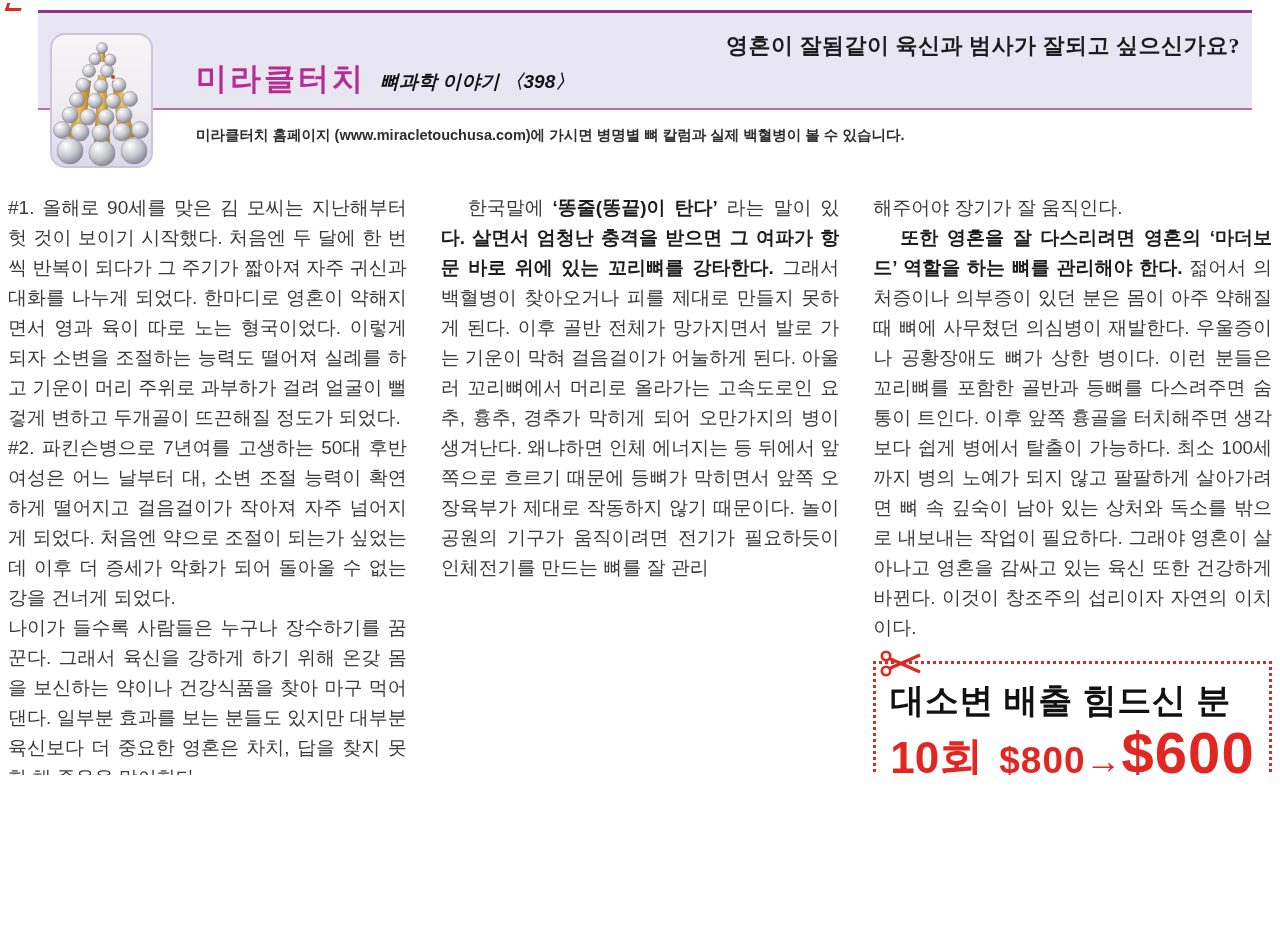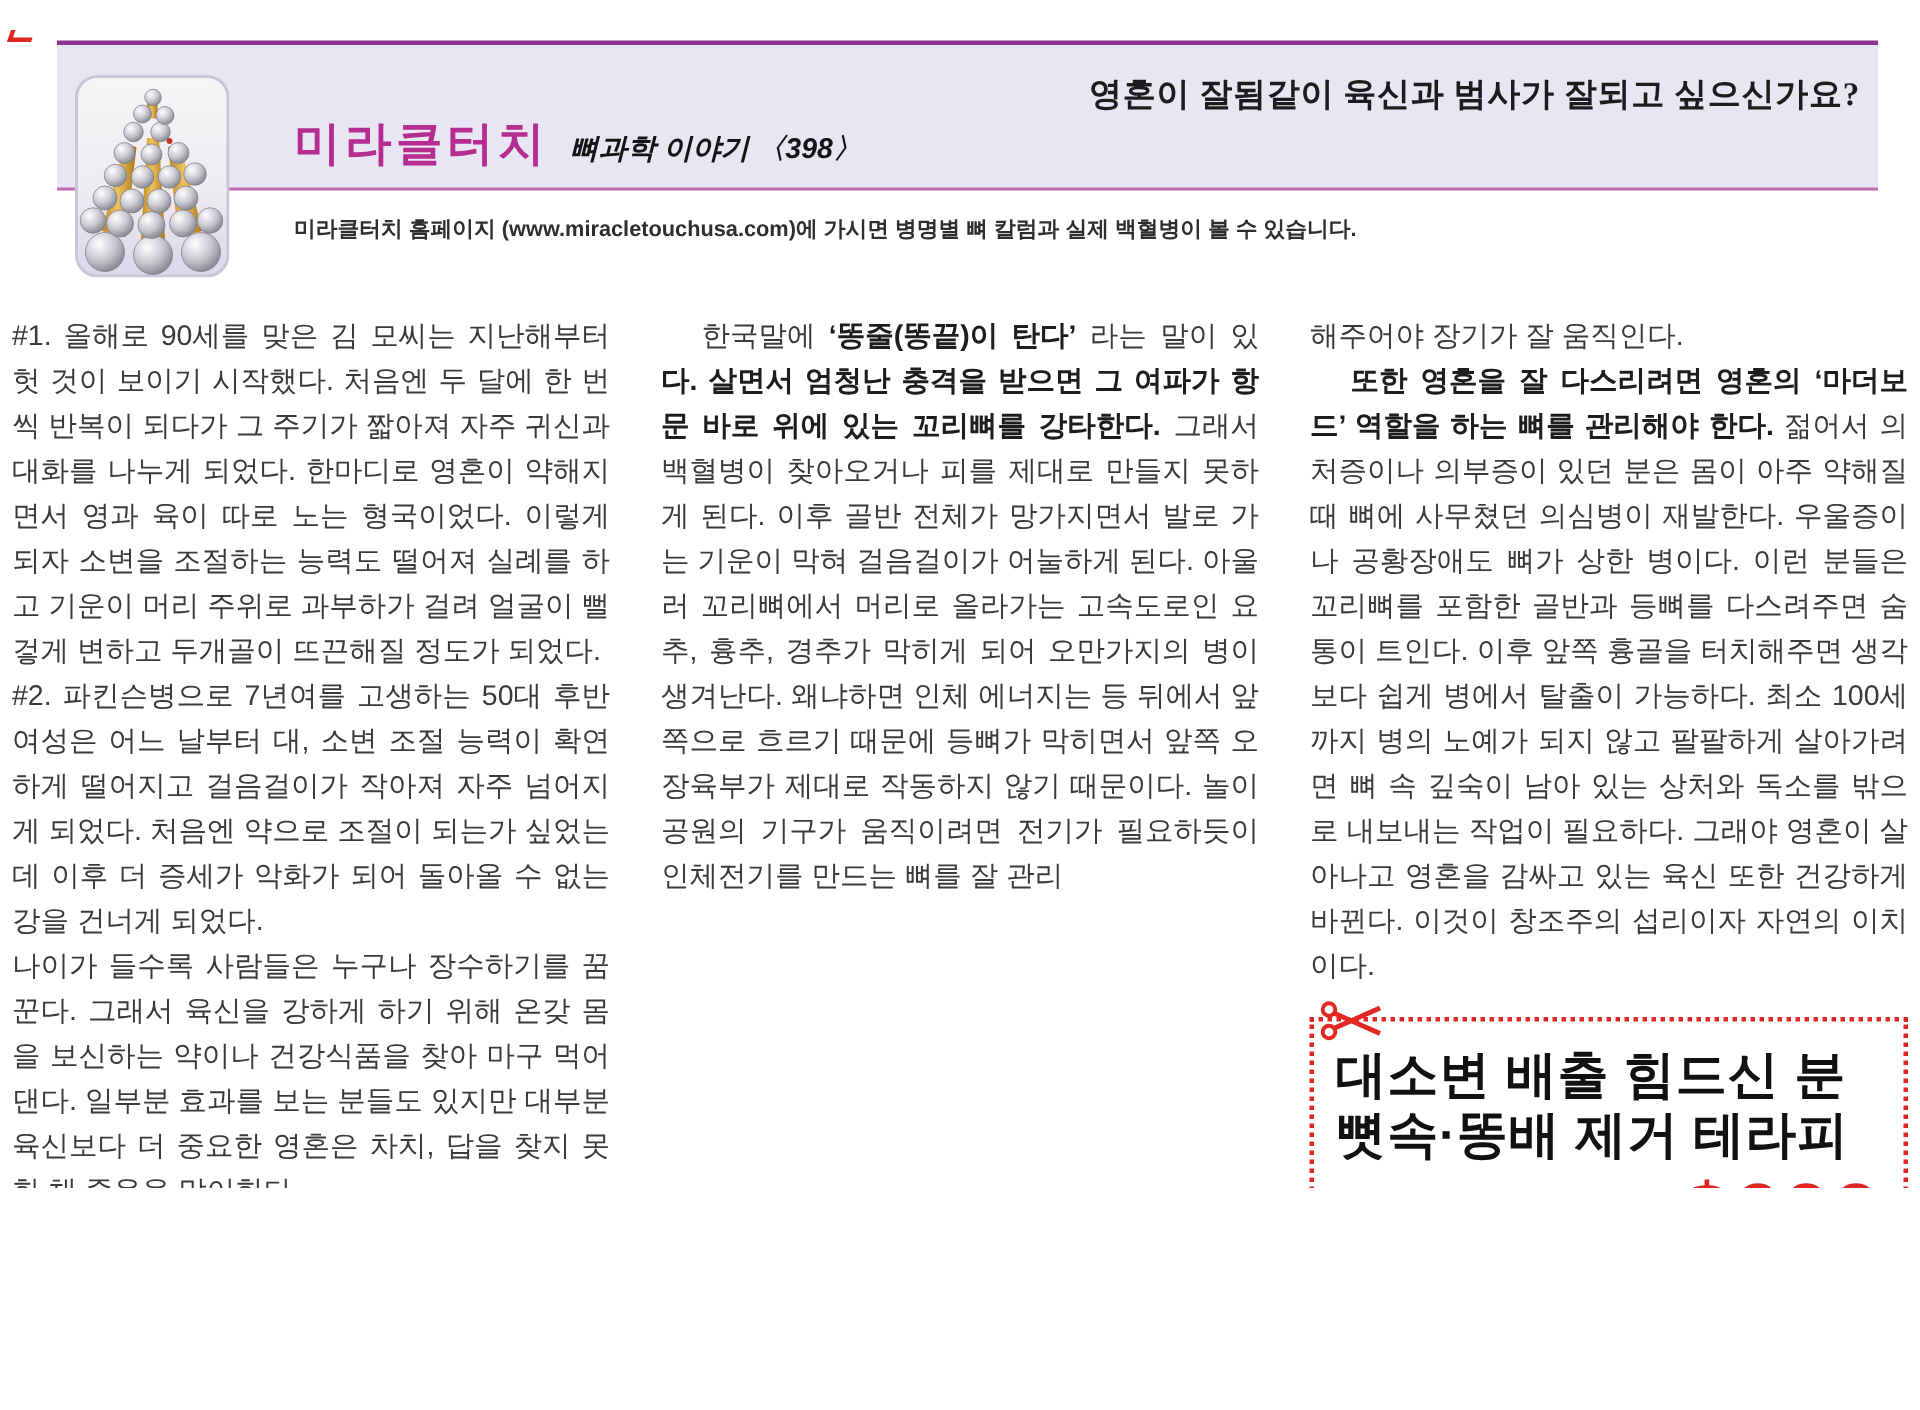--- a/index.html
+++ b/index.html
@@ -12,21 +12,20 @@
   }
   *{margin:0;padding:0;box-sizing:border-box;}
   html,body{background:#ffffff;}
   .page{
     position:relative;
     width:1280px;height:775px;
     background:#fff;
     overflow:hidden;
     font-family:"Liberation Sans","DejaVu Sans",sans-serif;
     color:var(--ink);
-    margin-top:17px;
   }
   .crop-mark{
     position:absolute;left:6px;top:3px;width:16px;height:8px;
     border-left:3px solid var(--red);border-bottom:3px solid var(--red);
     transform:skewX(-18deg);
   }
   .top-rule{
     position:absolute;left:38px;right:28px;top:10px;height:3px;
     background:var(--rule);
   }
@@ -181,21 +180,20 @@
           <svg viewBox="0 0 46 31" width="46" height="31" aria-hidden="true">
             <g stroke="#e02722" fill="none">
               <circle cx="6" cy="8" r="4.2" stroke-width="2.6"></circle>
               <circle cx="6" cy="23" r="4.2" stroke-width="2.6"></circle>
               <line x1="9.5" y1="10.5" x2="40" y2="24" stroke-width="3.2"></line>
               <line x1="9.5" y1="20.5" x2="40" y2="7" stroke-width="3.2"></line>
             </g>
           </svg>
         </div>
         <div class="ad-line">대소변 배출 힘드신 분</div>
-        <div class="ad-line">뼛속·똥배 제거 테라피</div>
         <div class="price">
           <span class="sessions">10회</span><span class="old">$800</span><span class="arrow">→</span><span class="new">$600</span>
         </div>
       </div>
 
     </div>
   </div>
 
 </div>
 

